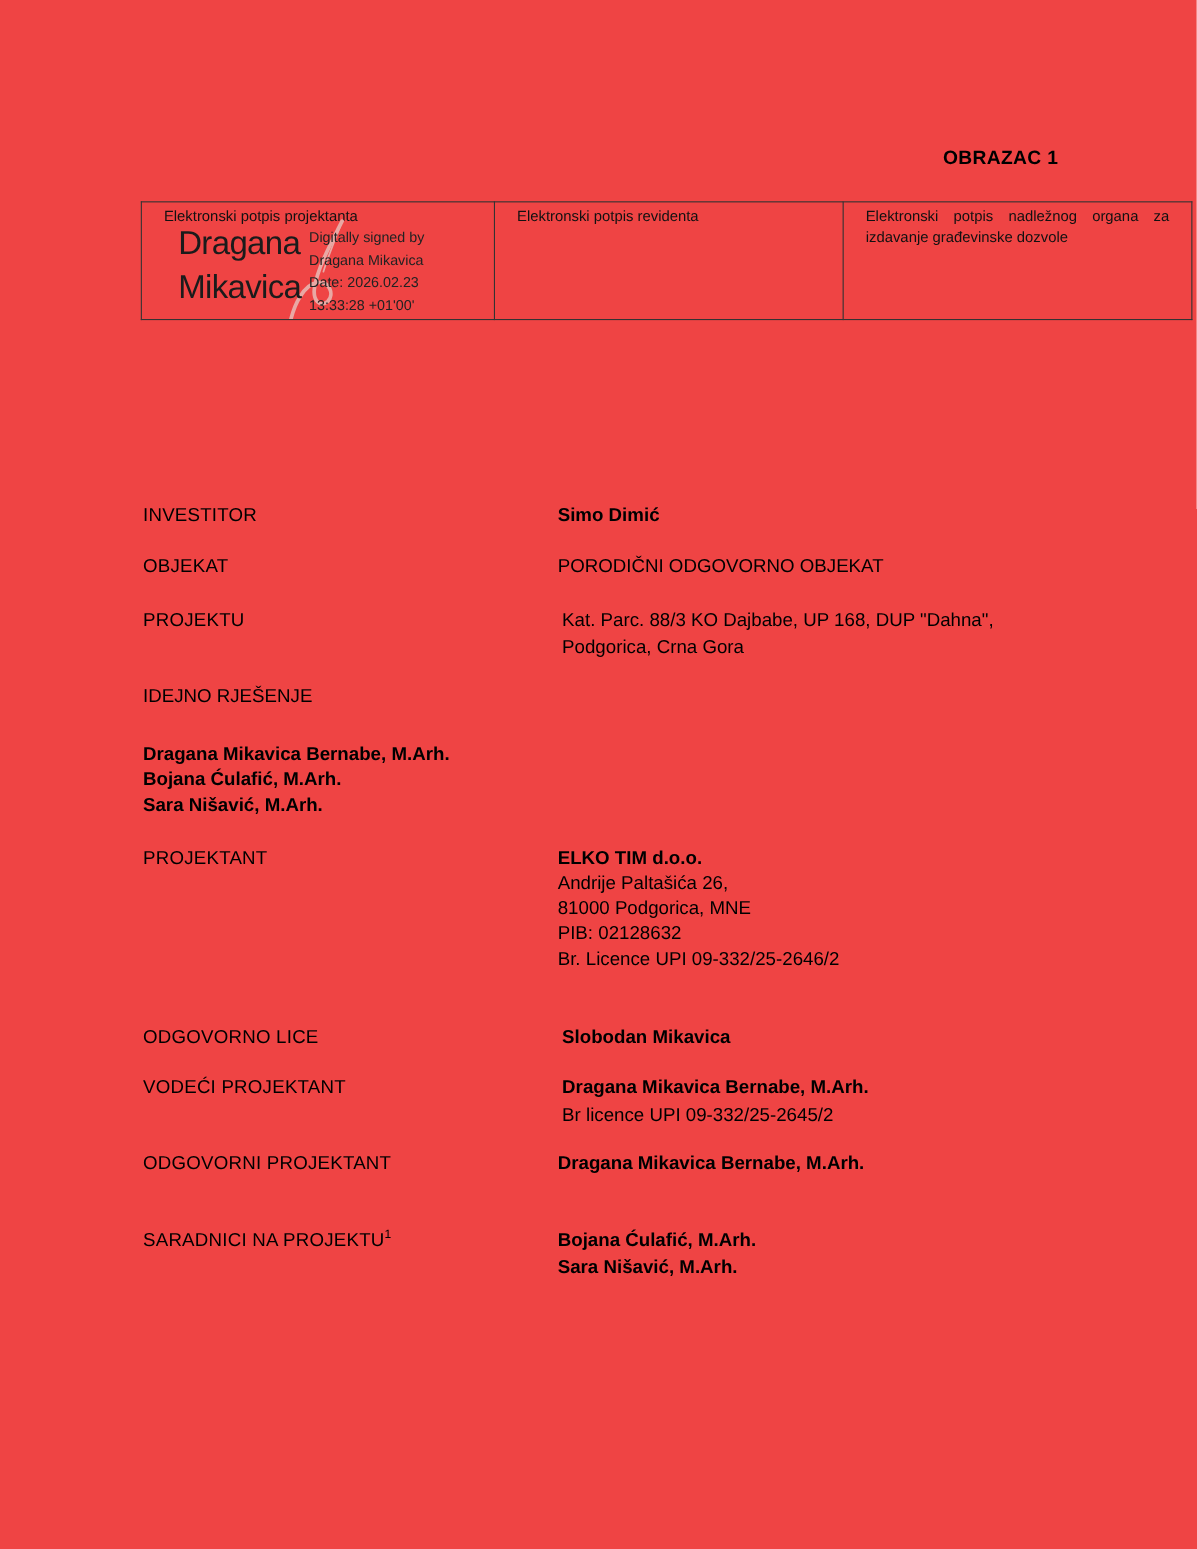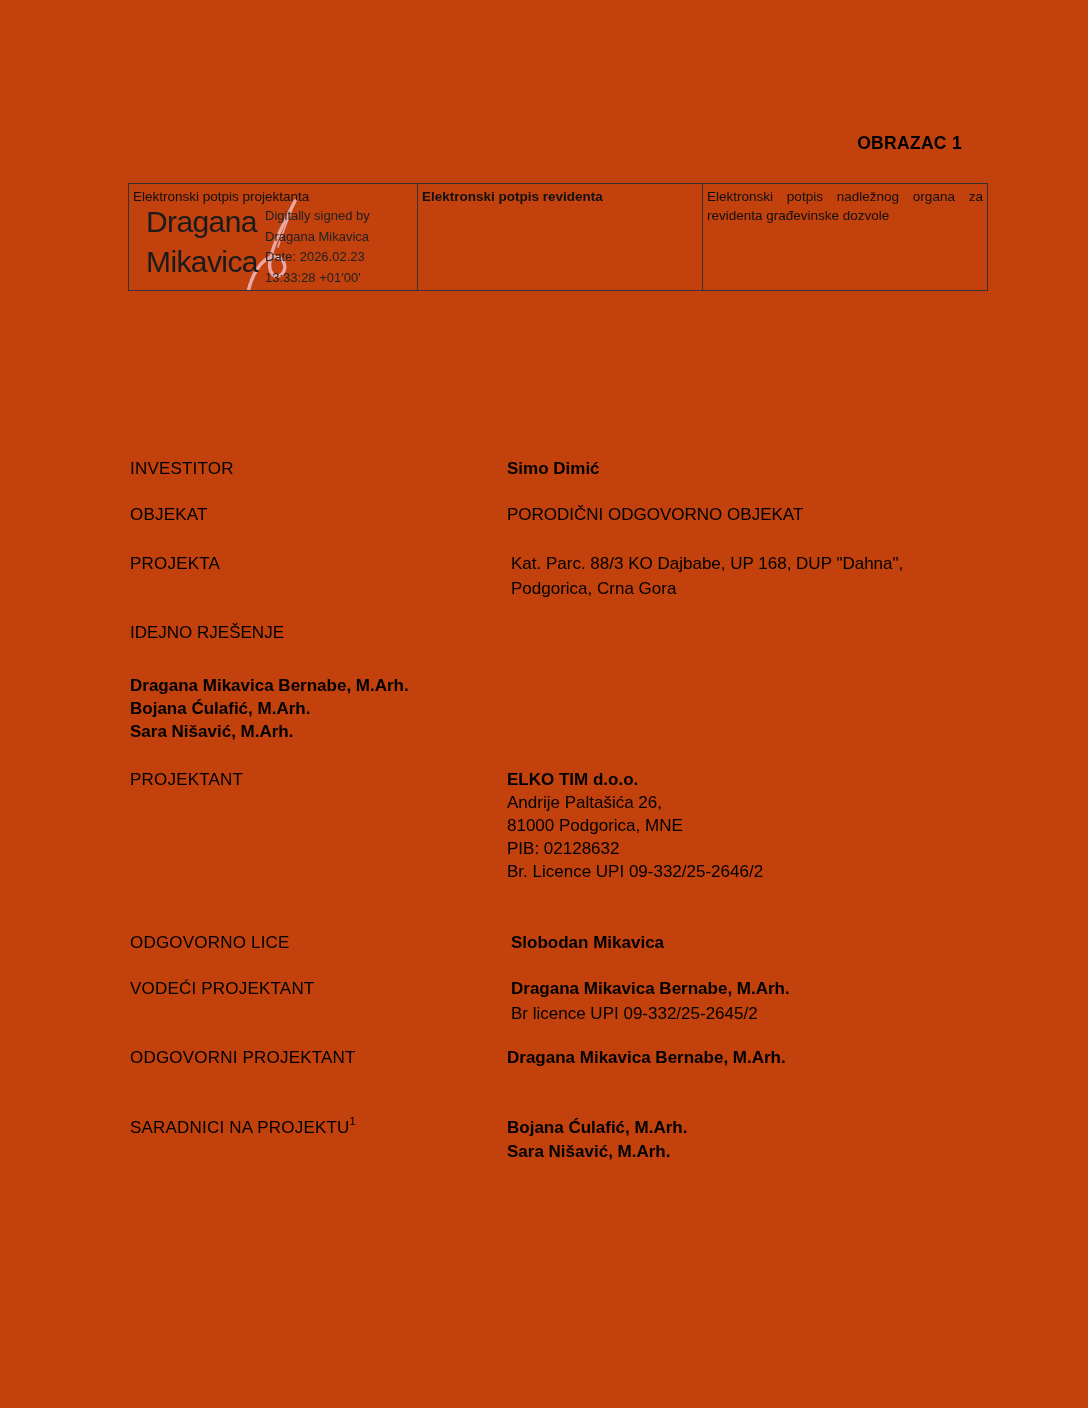--- a/index.html
+++ b/index.html
@@ -1,36 +1,36 @@
 <!DOCTYPE html>
 <html><head>
 <meta charset="utf-8">
 <style>
   html,body { margin:0; padding:0; background:#ffffff; }
   .page {
-    position:relative; width:1088px; height:1408px; background:#c2410c;
+    position:relative; width:1088px; height:1408px; background:#ef4444;
     color:#000; font-family:"Liberation Sans", sans-serif; overflow:hidden;
   }
   .b { font-weight:bold; }
 
   .form-code {
     position:absolute; top:133px; left:0; width:962px; text-align:right;
     font-size:17.5px; font-weight:bold; letter-spacing:0.3px;
   }
 
   
   .sig-table {
     position:absolute; top:183px; left:128px; width:832px; height:107px;
     border-collapse:collapse; table-layout:fixed;
   }
   .sig-table td {
-    border:1.5px solid #333; vertical-align:top; padding:3px 4px;
+    border:1.5px solid #333; vertical-align:top; padding:3px 20px;
     font-size:13.5px; line-height:19px; color:#111; overflow:hidden;
   }
-  td.c1 { width:280px; } td.c2 { width:276px;font-weight:bold; } td.c3 { width:276px; }
+  td.c1 { width:280px; } td.c2 { width:276px; } td.c3 { width:276px; }
   .c3 .cell-header { text-align:justify; }
 
   .sig-area { position:relative; height:84px; margin-top:-3px; }
   .sig-name {
     position:absolute; left:-4px; top:-1px; font-size:30px; line-height:40px;
     color:#1b1b1b; letter-spacing:-0.6px; white-space:nowrap;margin-left:17px;
   }
   .sig-details {
     position:absolute; left:132px; top:3px; font-size:13px; line-height:20.5px;
     color:#222; white-space:nowrap;
@@ -69,42 +69,42 @@
             <div>Dragana Mikavica</div>
             <div>Date: 2026.02.23</div>
             <div>13:33:28 +01'00'</div>
           </div>
         </div>
       </td>
       <td class="c2">
         <div class="cell-header">Elektronski potpis revidenta</div>
       </td>
       <td class="c3">
-        <div class="cell-header">Elektronski potpis nadležnog organa za revidenta građevinske dozvole</div>
+        <div class="cell-header">Elektronski potpis nadležnog organa za izdavanje građevinske dozvole</div>
       </td>
     </tr>
   </tbody>
     </table>
 
   <div class="row" style="top:457px">
     <div class="lbl">INVESTITOR</div>
     <div class="val">
         <div class="b">Simo Dimić</div>
       </div>
   </div>
 
   <div class="row" style="top:503px">
     <div class="lbl">OBJEKAT</div>
     <div class="val">
         <div>PORODIČNI ODGOVORNO OBJEKAT</div>
       </div>
   </div>
 
   <div class="row" style="top:551px;line-height:25px">
-    <div class="lbl">PROJEKTA</div>
+    <div class="lbl">PROJEKTU</div>
     <div class="val">
       <div class="ind">Kat. Parc. 88/3 KO Dajbabe, UP 168, DUP "Dahna",</div>
       <div class="ind">Podgorica, Crna Gora</div>
     </div>
   </div>
 
   <div class="row" style="top:621px">
     <div class="val">
         <div>IDEJNO RJEŠENJE</div>
       </div>

